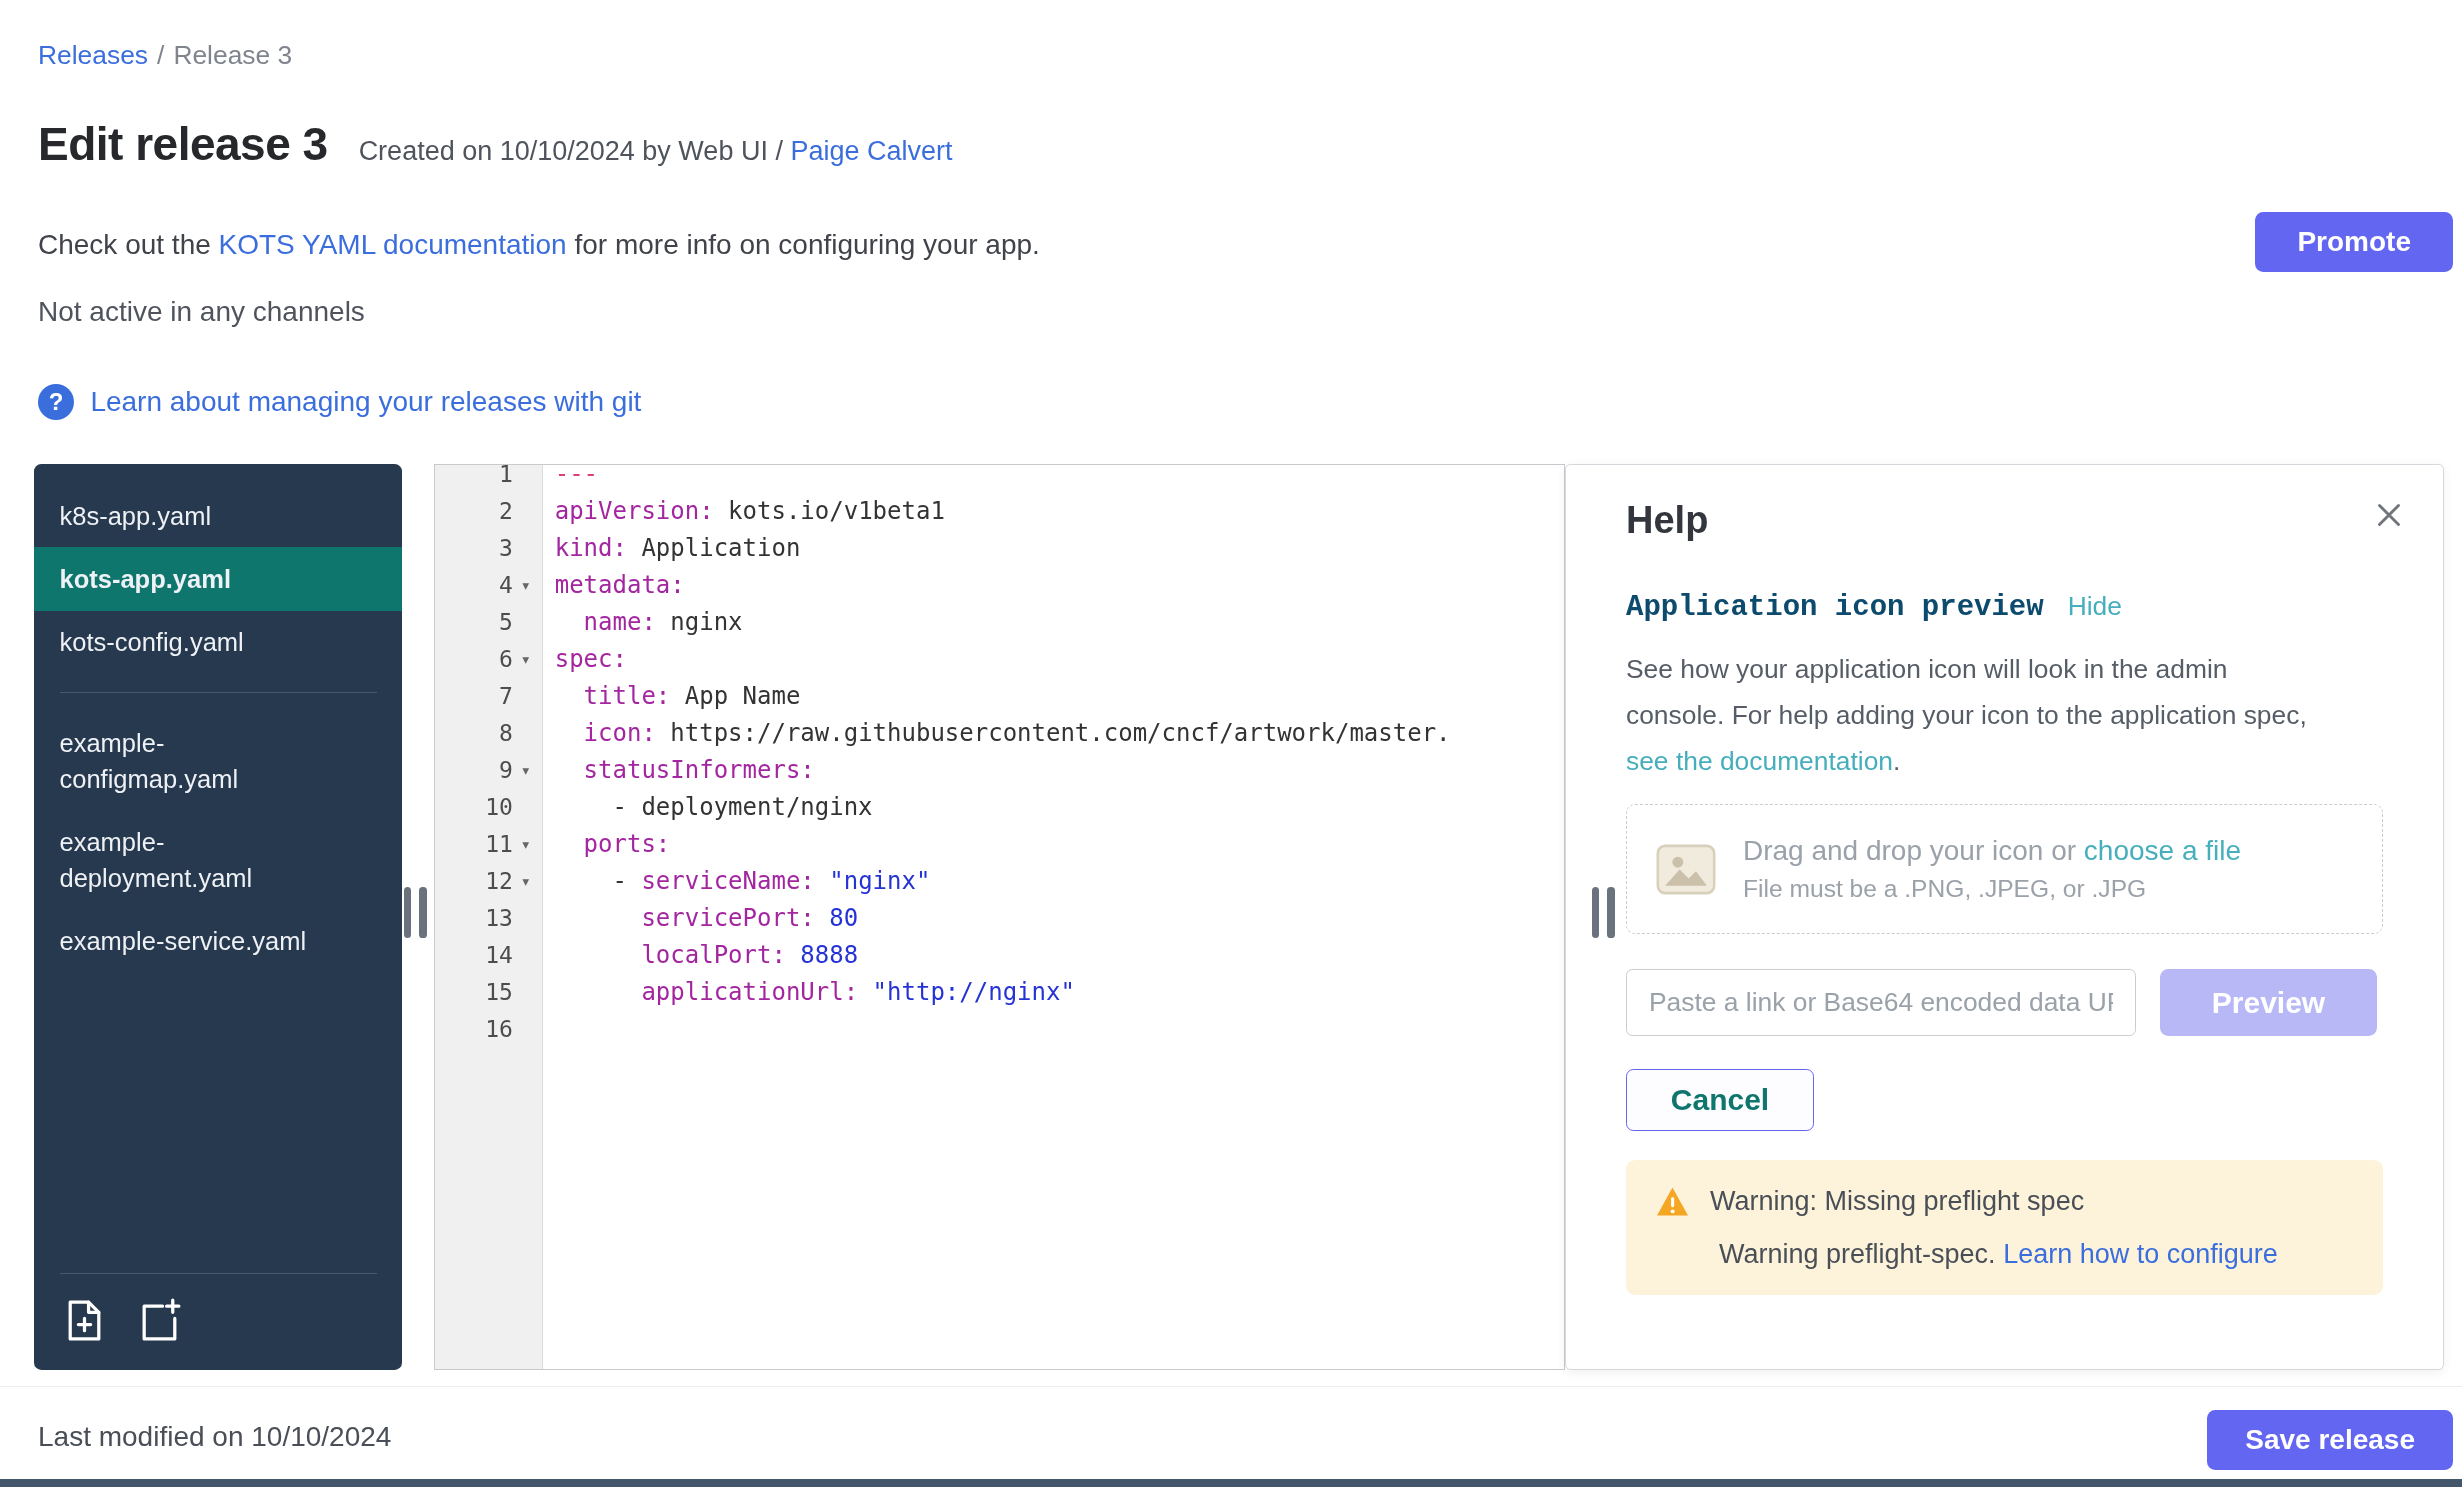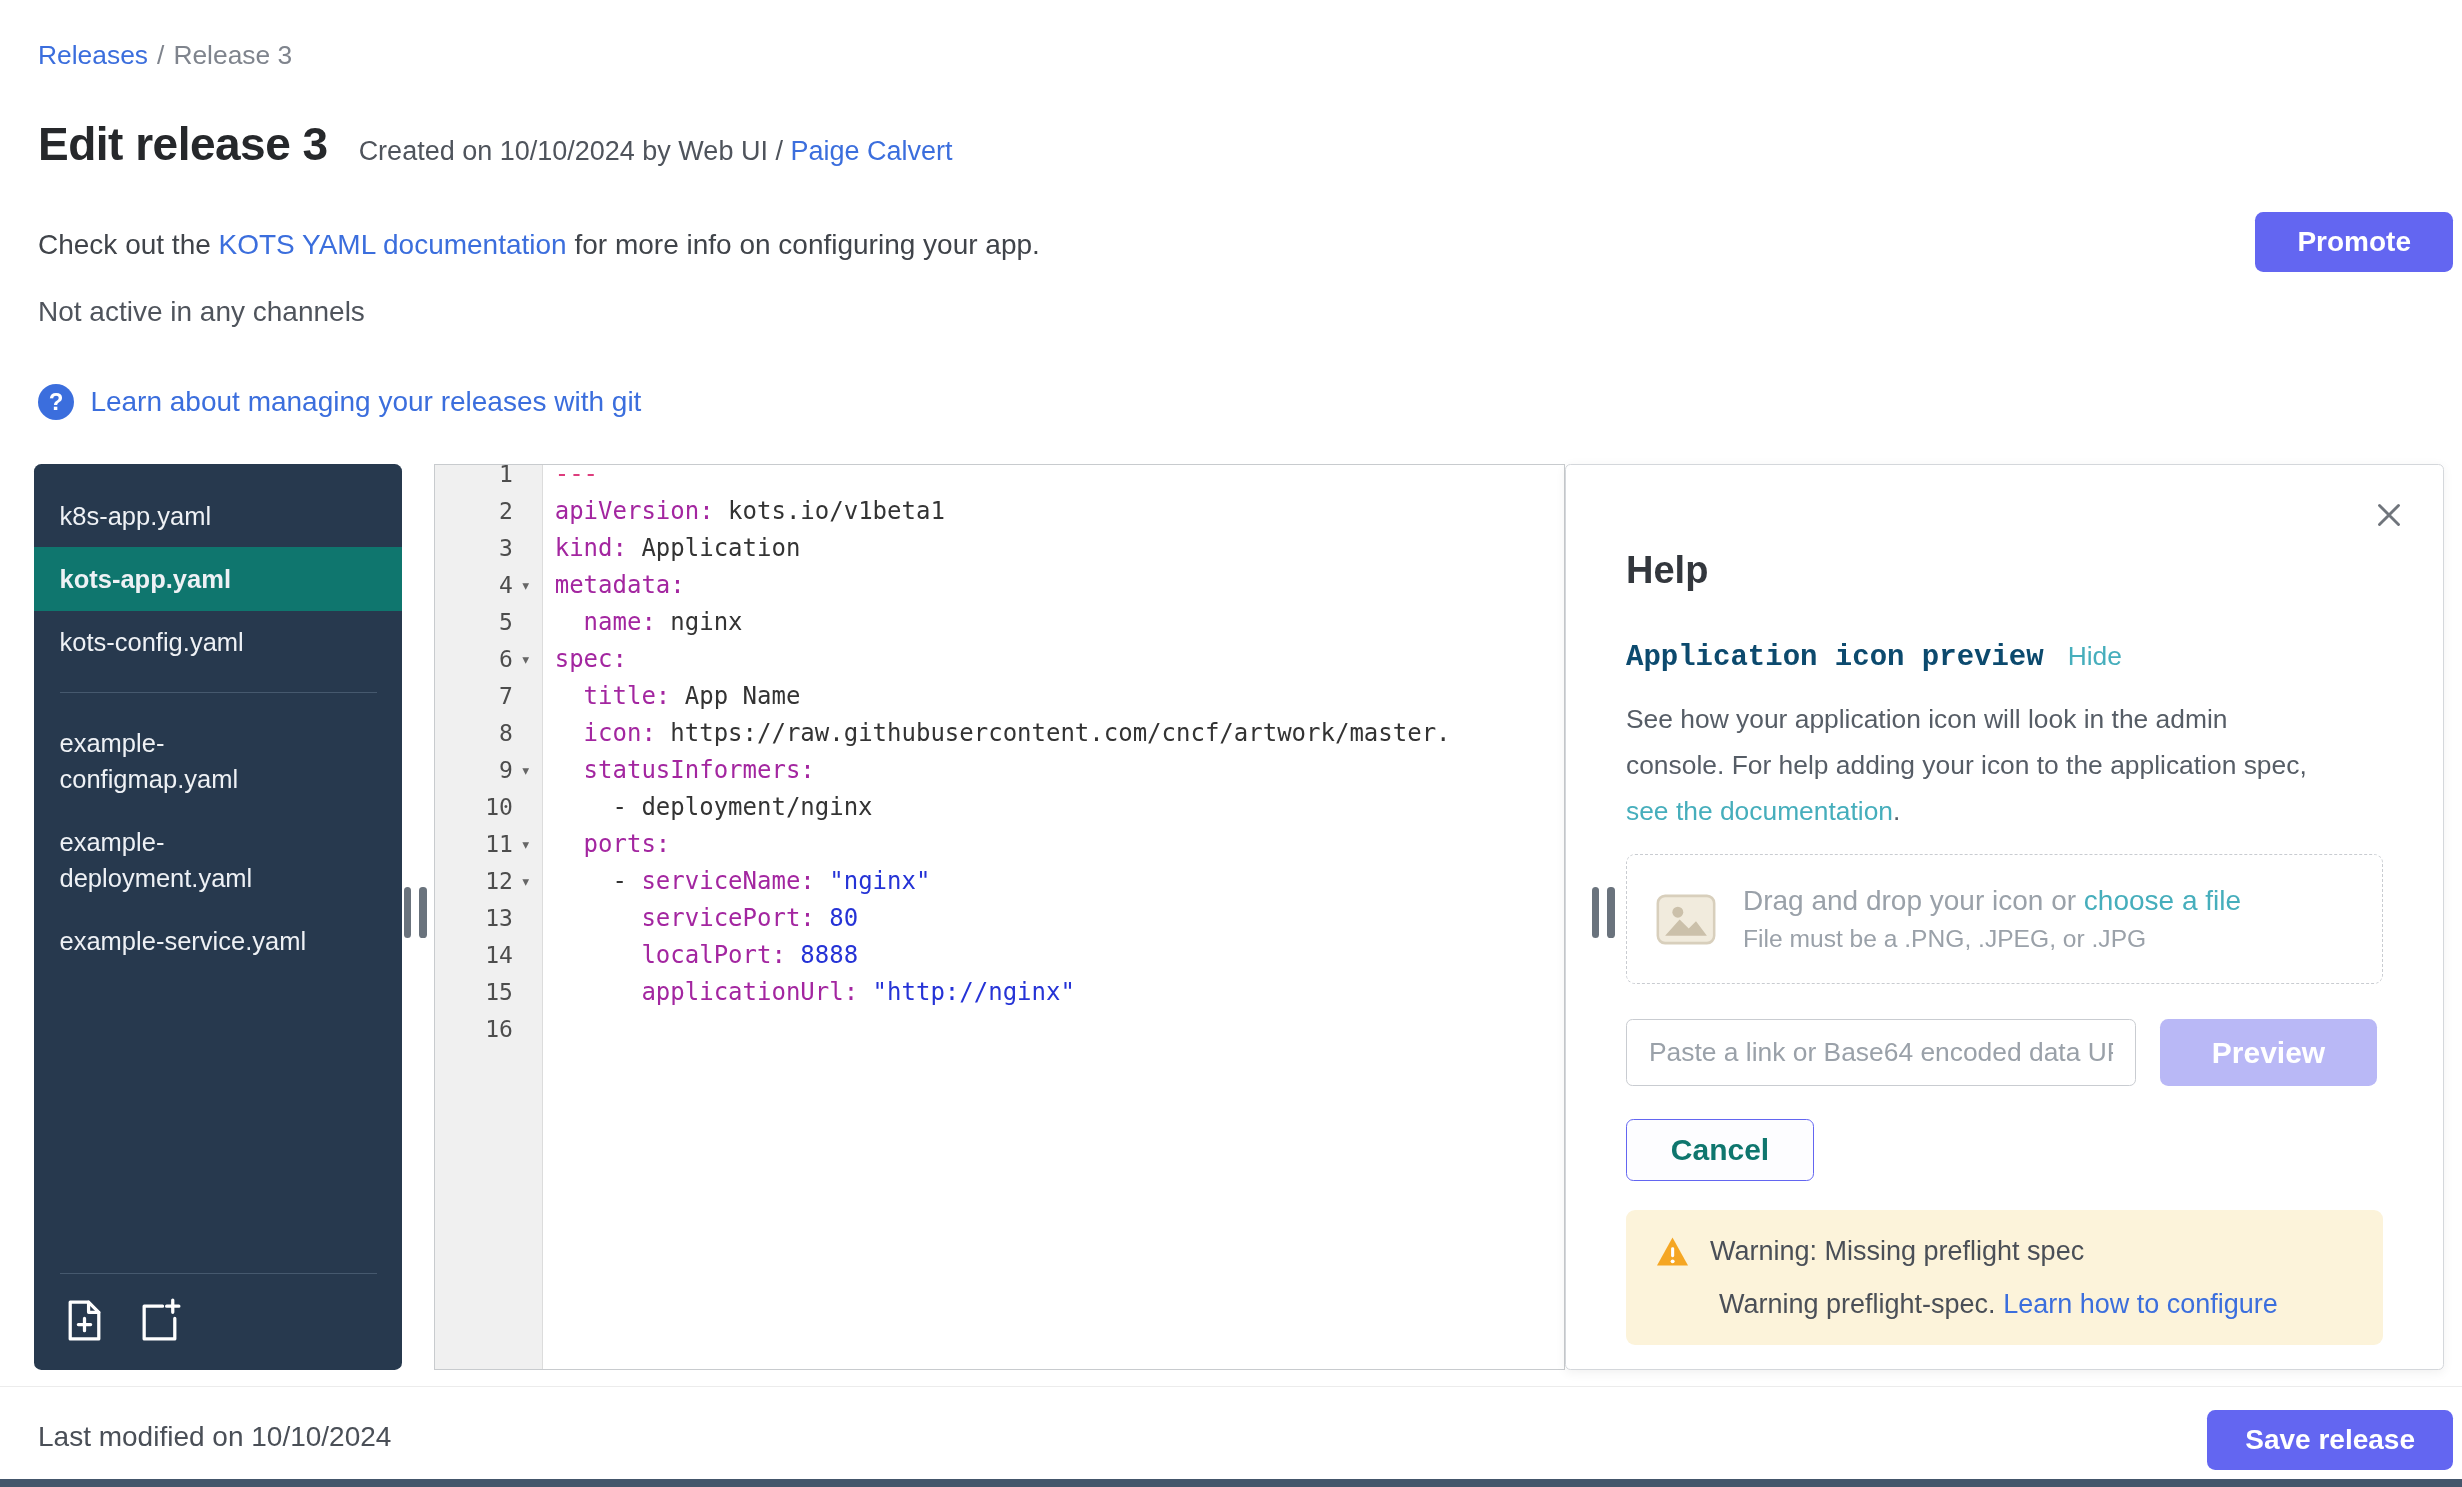--- a/index.html
+++ b/index.html
@@ -48,21 +48,21 @@
           font-size:23px;color:#4d4d4d;}
   .gnum{min-width:53px;text-align:right;}
   .fold{width:25.5px;font-size:17.3px;color:#666;text-align:center;}
   .code-text{padding-left:12.7px;white-space:pre;font-family:"DejaVu Sans Mono",monospace;font-size:24px;}
   .tk-plain{color:#333;}
   .tk-key{color:#a326a0;}
   .tk-str,.tk-num{color:#2533d6;}
   .tk-doc{color:#dd3d7d;}
 
   .help-panel{width:879px;flex:none;background:#fff;border:0.9px solid #d4d7db;border-radius:5.5px;
-          box-sizing:border-box;position:relative;padding:84px 60px 0;overflow:hidden;
+          box-sizing:border-box;position:relative;padding:34px 60px 0;overflow:hidden;
           box-shadow:0 2.7px 11px rgba(0,0,0,0.06);}
   .close-icon{position:absolute;top:31px;right:35px;width:38px;height:38px;cursor:pointer;}
   .help-title{margin:0;font-size:38px;font-weight:600;color:#33373d;}
   .section-row{margin:49px 0 0;display:flex;align-items:baseline;gap:24px;}
   .section-title{font-size:29px;font-weight:700;color:#0c4a6e;font-family:Liberation Mono, monospace;}
   .hide-link{font-size:26.4px;}
   .desc{margin:22px 0 0;font-size:26.4px;color:#565d66;line-height:46px;max-width:692px;}
   .dropzone{margin-top:20px;height:130px;border:1.8px dashed #c9ccd1;border-radius:9px;
           display:flex;align-items:center;gap:27px;padding:0 29px;box-sizing:border-box;cursor:pointer;}
   .drop-line1{font-size:28px;color:#9aa1a9;}

